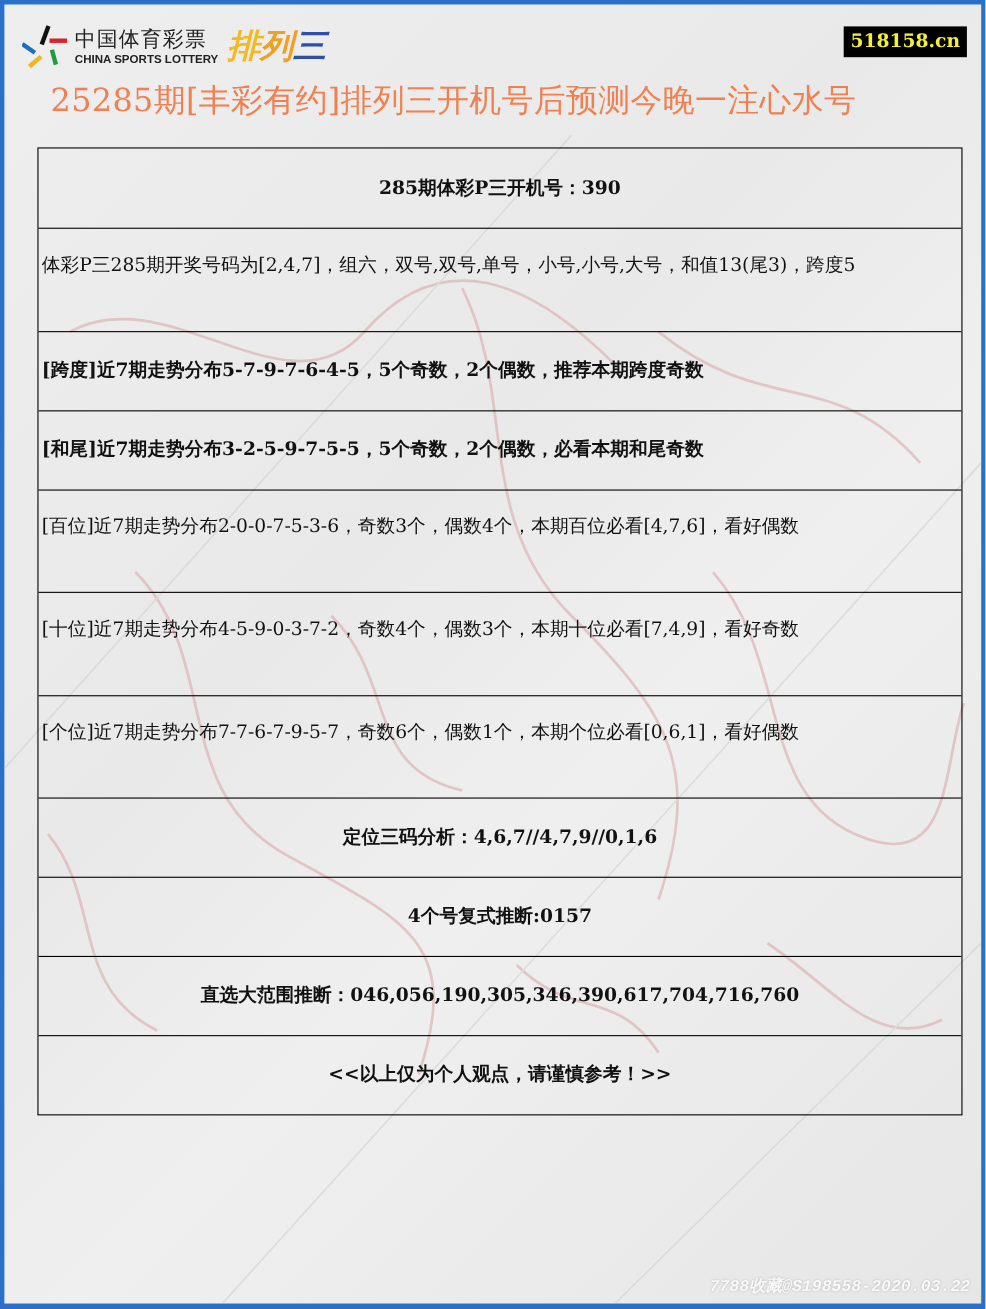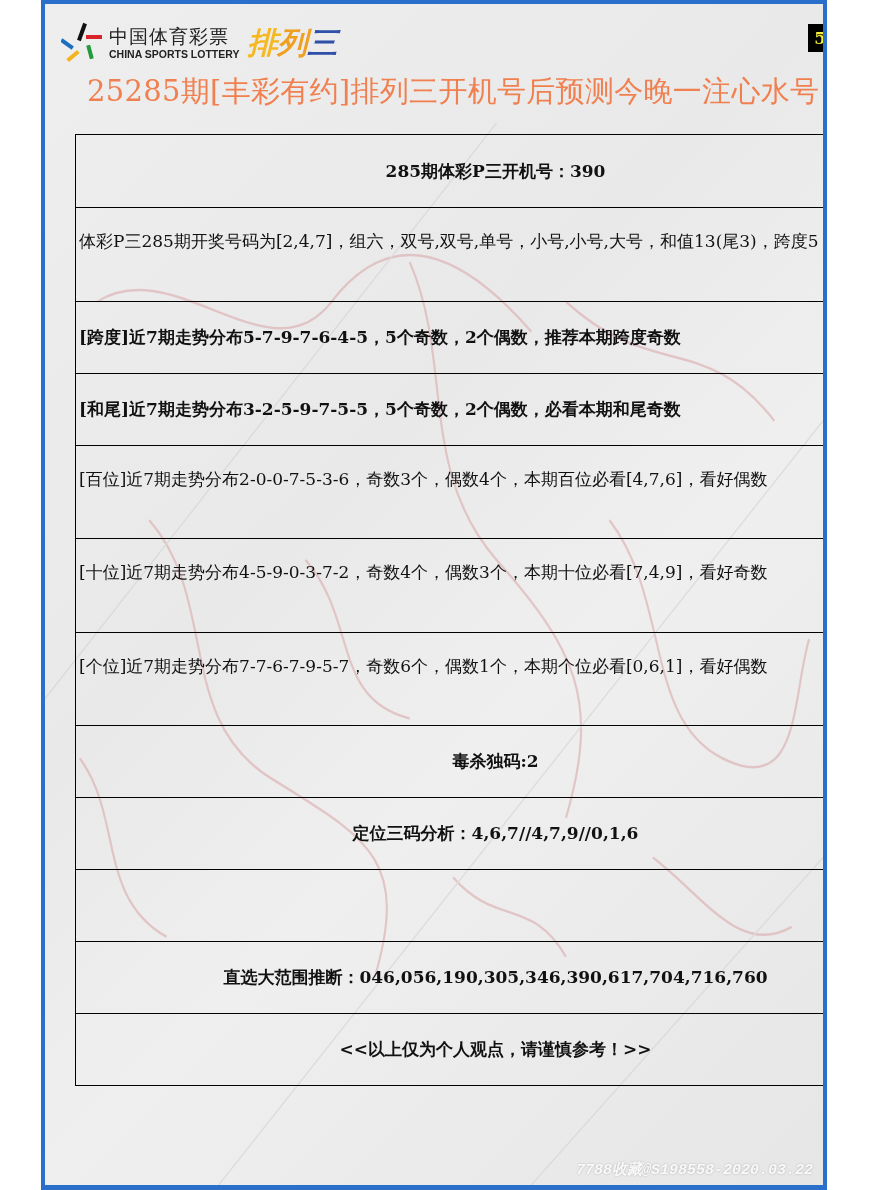--- a/index.html
+++ b/index.html
@@ -2,26 +2,25 @@
 <html><head>
 <meta charset="utf-8">
 <style>
   html, body { margin: 0; padding: 0; }
   body {
     width: 896px; height: 1190px; overflow: hidden;
     font-family: "DejaVu Serif", "Liberation Serif", serif;
   }
   .frame {
     position: relative;
-    width: 786px; height: 1190px; box-sizing: border-box;
+    width: 896px; height: 1190px; box-sizing: border-box;
     border: 4px solid #2a6fc9;
     border-bottom-width: 5px;
     background: linear-gradient(135deg, #eeeeee 0%, #e9e9e9 40%, #efefef 60%, #e6e6e6 100%);
     overflow: hidden;
-    margin-left: 41px;
   }
   .bg-art {
     position: absolute; left: 0; top: 0; width: 100%; height: 100%;
     pointer-events: none; opacity: 0.55;
   }
   .logo {
     position: absolute; left: 16px; top: 16px; height: 46px; display: flex; align-items: center;
   }
   .logo-mark { width: 44px; height: 44px; position: relative; }
   .logo-text { margin-left: 4px; display: flex; flex-direction: column; }
@@ -130,26 +129,24 @@
     <div class="row h93">
       <div class="cell left top-pad">[百位]近7期走势分布2-0-0-7-5-3-6，奇数3个，偶数4个，本期百位必看[4,7,6]，看好偶数</div>
     </div>
     <div class="row h94">
       <div class="cell left top-pad">[十位]近7期走势分布4-5-9-0-3-7-2，奇数4个，偶数3个，本期十位必看[7,4,9]，看好奇数</div>
     </div>
     <div class="row h93">
       <div class="cell left top-pad">[个位]近7期走势分布7-7-6-7-9-5-7，奇数6个，偶数1个，本期个位必看[0,6,1]，看好偶数</div>
     </div>
     <div class="row h72">
-      <div class="cell center">毒杀独码:2</div>
-    </div>
-    <div class="row h72">
       <div class="cell center">定位三码分析：4,6,7//4,7,9//0,1,6</div>
     </div>
     <div class="row h72">
+      <div class="cell center">4个号复式推断:0157</div>
     </div>
     <div class="row h72">
       <div class="cell center">直选大范围推断：046,056,190,305,346,390,617,704,716,760</div>
     </div>
     <div class="row h72">
       <div class="cell center">&lt;&lt;以上仅为个人观点，请谨慎参考！&gt;&gt;</div>
     </div>
   </div>
 
   <div class="watermark">7788收藏@S198558-2020.03.22</div>

